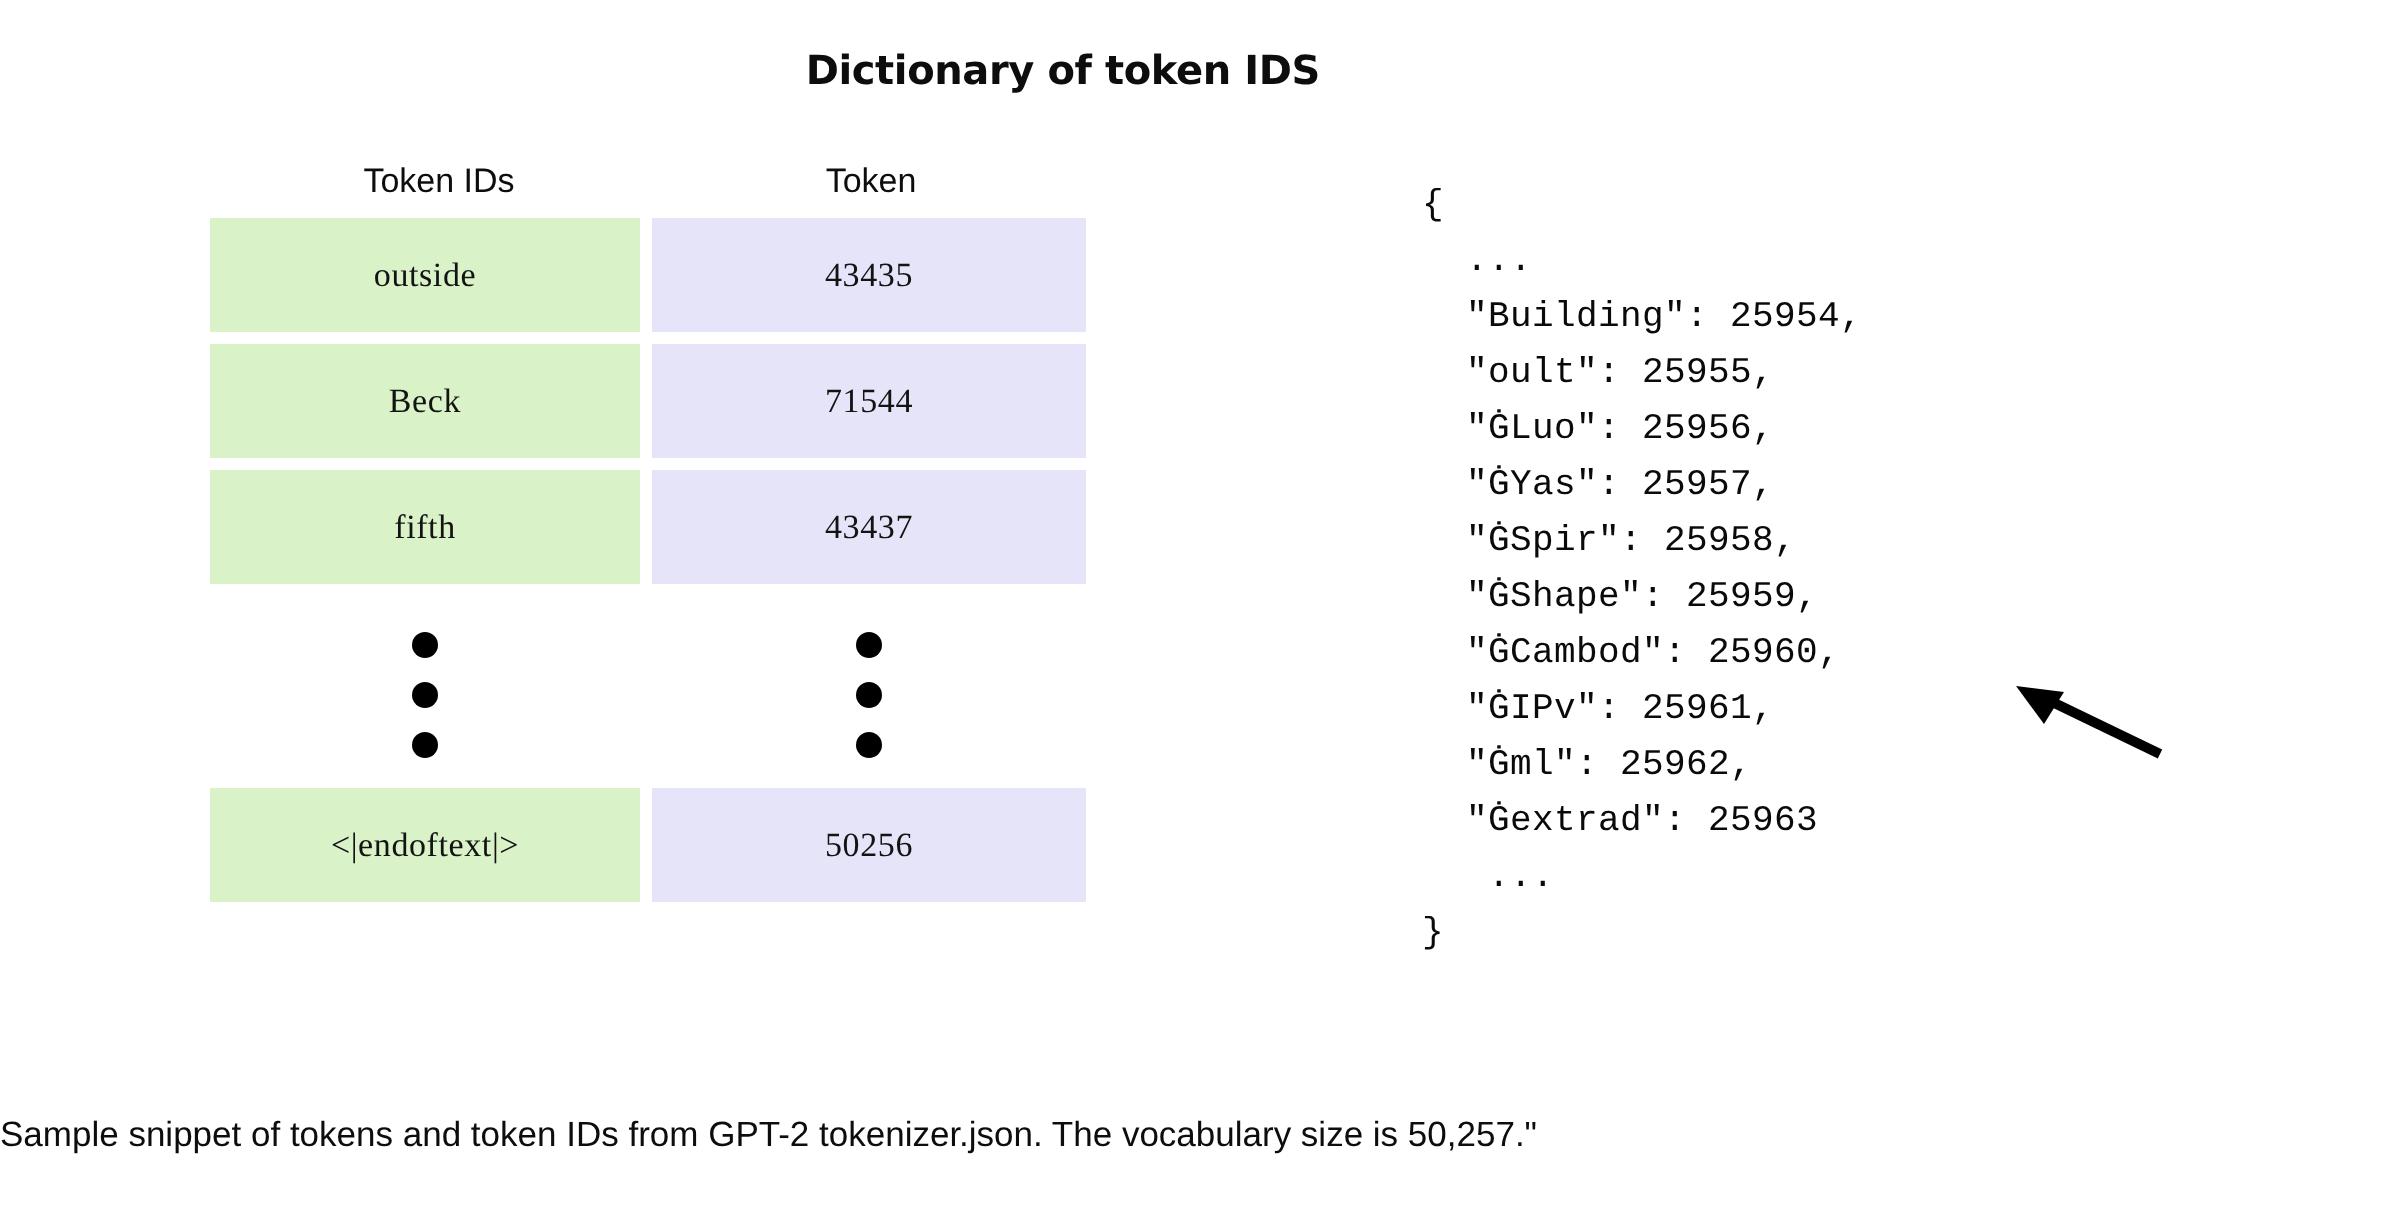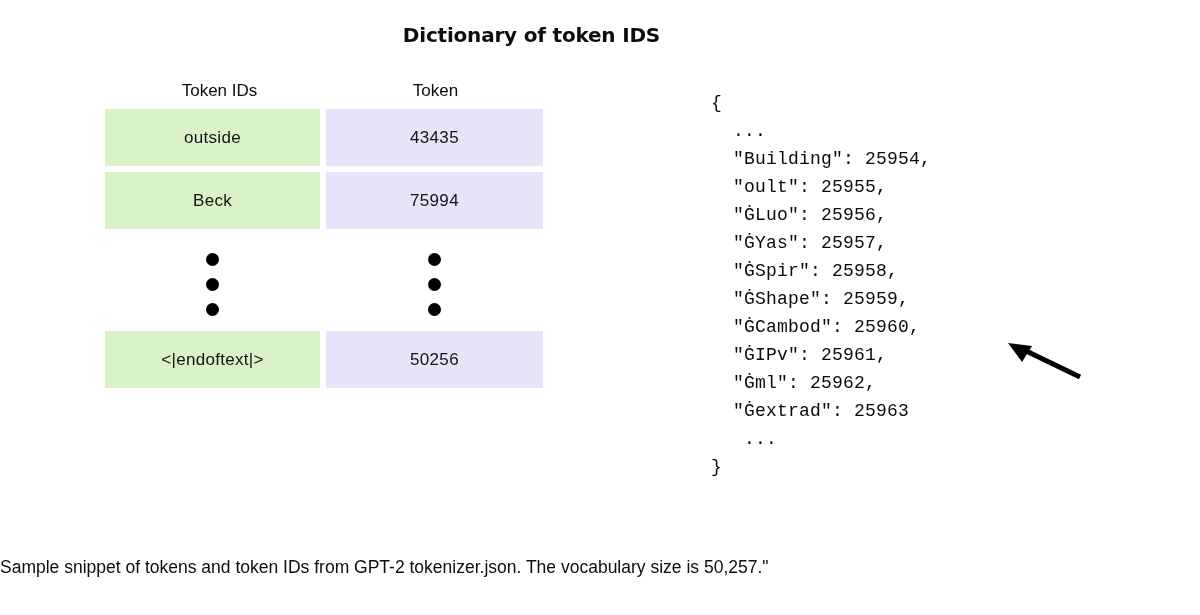--- a/index.html
+++ b/index.html
@@ -54,21 +54,21 @@
 
   .table-row {
     display: flex;
     height: 57px;
     margin-bottom: 6px;
   }
   .cell {
     display: flex;
     align-items: center;
     justify-content: center;
-    font-family: Liberation Sans, sans-serif;
+    font-family: Liberation Serif, serif;
     font-size: 17px;
     color: #131313;
     letter-spacing: 0.3px;
   }
   .cell-token { background: #daf2c8; }
   .cell-id    { background: #e6e4f9; }
 
   
   .ellipsis-row {
     display: flex;
@@ -136,23 +136,27 @@
     <div class="header-cell col-token">Token</div>
   </div>
 
   <div class="table-row">
     <div class="cell cell-token col-token">outside</div>
     <div class="cell cell-id col-id">43435</div>
   </div>
 
   <div class="table-row">
     <div class="cell cell-token col-token">Beck</div>
-    <div class="cell cell-id col-id">75994</div>
+    <div class="cell cell-id col-id">71544</div>
   </div>
 
+  <div class="table-row">
+    <div class="cell cell-token col-token">fifth</div>
+    <div class="cell cell-id col-id">43437</div>
+  </div>
 
   <div class="ellipsis-row">
     <div class="ellipsis-cell col-token">
       <span class="dot"></span>
       <span class="dot"></span>
       <span class="dot"></span>
     </div>
     <div class="ellipsis-cell col-id">
       <span class="dot"></span>
       <span class="dot"></span>

